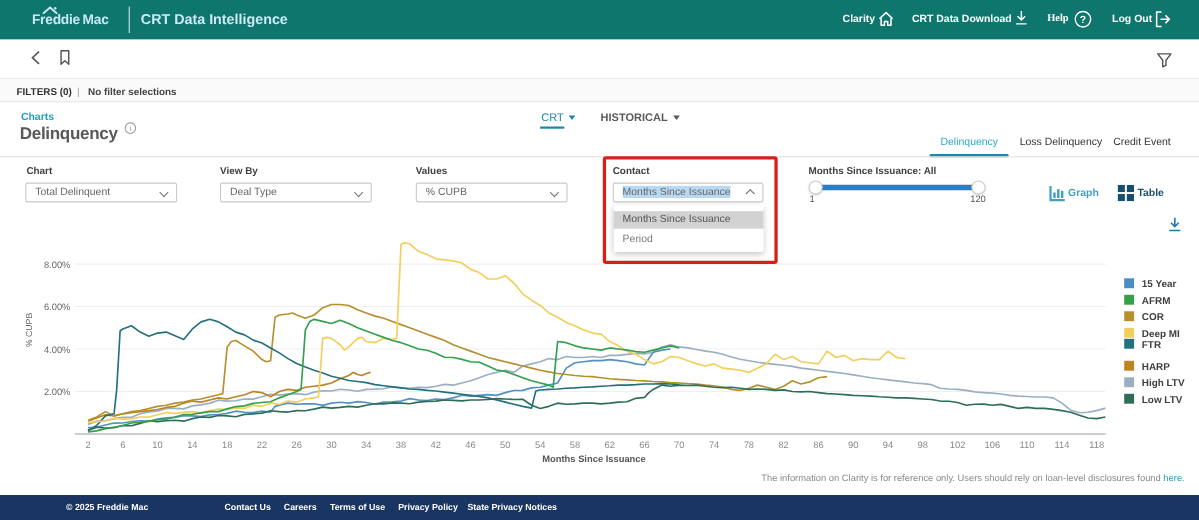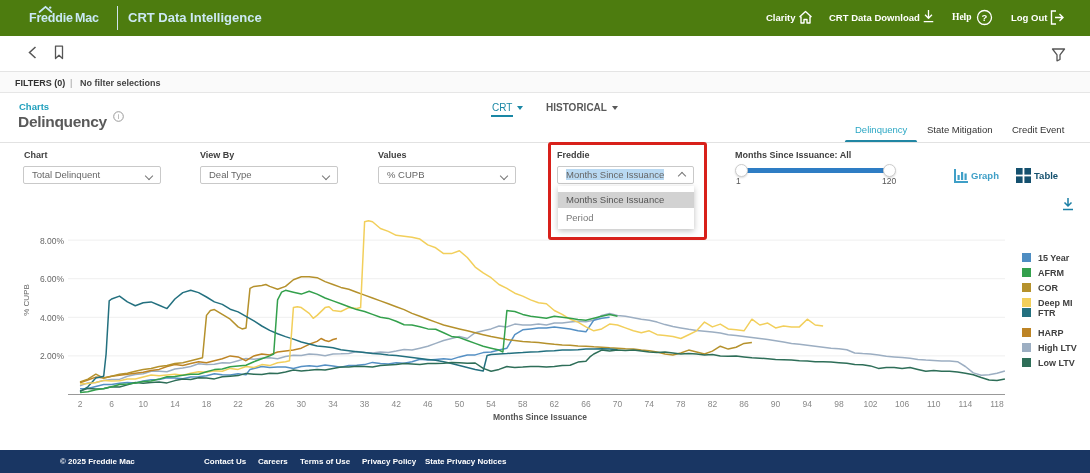--- a/index.html
+++ b/index.html
@@ -1,21 +1,21 @@
 <!DOCTYPE html>
 <html><head>
 <meta charset="utf-8">
 <style>
 * { margin:0; padding:0; box-sizing:border-box; }
 html,body { width:1090px; height:473px; font-family:"Liberation Sans", sans-serif; background:#fff; overflow:hidden; }
 .abs { position:absolute; }
 #page { position:relative; width:1090px; height:473px; }
 
 
-#hdr { position:absolute; top:0; left:0; width:1090px; height:36px; background:#4d7c0f; }
+#hdr { position:absolute; top:0; left:0; width:1090px; height:36px; background:#0f766e; }
 #logo { position:absolute; left:29px; top:11px; color:#c9e8f5; font-size:12.5px; font-weight:bold; letter-spacing:-0.2px; }
 #roof { position:absolute; left:38px; top:5px; }
 #sep  { position:absolute; left:117px; top:6px; width:1px; height:24px; background:#cfe3ec; }
 #apptitle { position:absolute; left:128px; top:10px; color:#cde9f5; font-size:13px; font-weight:bold; }
 .hnav { position:absolute; top:12px; color:#fff; font-size:9.5px; font-weight:bold; }
 
 
 #tbar { position:absolute; top:36px; left:0; width:1090px; height:36px; background:#fff; border-bottom:1px solid #e4e4e4; }
 
 
@@ -125,32 +125,32 @@
   <div id="h1">Delinquency</div>
   <svg class="abs" style="left:113px; top:111px;" width="11" height="11" viewBox="0 0 11 11">
       <circle cx="5.5" cy="5.5" r="4.8" fill="none" stroke="#999" stroke-width="1"></circle>
       <text x="5.5" y="8.2" font-size="7" fill="#999" text-anchor="middle" font-family="Liberation Sans">i</text>
     </svg>
   <div id="crt">CRT<span class="caret"></span></div>
     <div id="crtul"></div>
   <div id="hist">HISTORICAL<span class="caret" style="color:#595959;"></span></div>
 
   <div class="tab" style="left:855px; color:#2ba7c4;">Delinquency</div>
-  <div class="tab" style="left:927px; color:#333;">State Mitigation</div>
+  <div class="tab" style="left:927px; color:#333;">Loss Delinquency</div>
   <div class="tab" style="left:1012px; color:#333;">Credit Event</div>
   <div id="tabul"></div>
   <div id="hairline"></div>
 
   <div class="flabel" style="left:24px;">Chart</div>
   <div class="fsel" style="left:23px;">Total Delinquent<span class="chev"><span class="chevdown"></span></span></div>
   <div class="flabel" style="left:200px;">View By</div>
   <div class="fsel" style="left:200px;">Deal Type<span class="chev"><span class="chevdown"></span></span></div>
   <div class="flabel" style="left:378px;">Values</div>
   <div class="fsel" style="left:378px;">% CUPB<span class="chev"><span class="chevdown"></span></span></div>
-  <div class="flabel" style="left:557px;">Freddie</div>
+  <div class="flabel" style="left:557px;">Contact</div>
   <div class="fsel" style="left:557px; width:137px;"><span style="background:#b9d9f2;">Months Since Issuance</span><span class="chev"><span class="chevup"></span></span></div>
   <div id="ddpanel">
     <div id="ddi1">Months Since Issuance</div>
     <div id="ddi2">Period</div>
   </div>
   <div id="redbox"></div>
 
   <div id="sliderlabel">Months Since Issuance: All</div>
   <div id="track"></div>
   <div class="knob" style="left:735px;"></div>
@@ -236,20 +236,21 @@
 
   <div class="lgd" style="top:253px;"><i style="background:#4e8dc2;"></i>15 Year</div>
   <div class="lgd" style="top:268px;"><i style="background:#33a04c;"></i>AFRM</div>
   <div class="lgd" style="top:283px;"><i style="background:#b5912c;"></i>COR</div>
   <div class="lgd" style="top:298px;"><i style="background:#f2cf5b;"></i>Deep MI</div>
   <div class="lgd" style="top:308px;"><i style="background:#23707f;"></i>FTR</div>
   <div class="lgd" style="top:328px;"><i style="background:#bd8425;"></i>HARP</div>
   <div class="lgd" style="top:343px;"><i style="background:#9caec2;"></i>High LTV</div>
   <div class="lgd" style="top:358px;"><i style="background:#2e6e58;"></i>Low LTV</div>
 
+  <div id="note">The information on Clarity is for reference only. Users should rely on loan-level disclosures found <a>here</a>.</div>
 
   <div id="foot">
     <span style="left:28px;padding-left:32px;">© 2025 Freddie Mac</span>
     <span style="left:204px;">Contact Us</span>
     <span style="left:258px;">Careers</span>
     <span style="left:300px;">Terms of Use</span>
     <span style="left:362px;">Privacy Policy</span>
     <span style="left:425px;">State Privacy Notices</span>
   </div>
 

